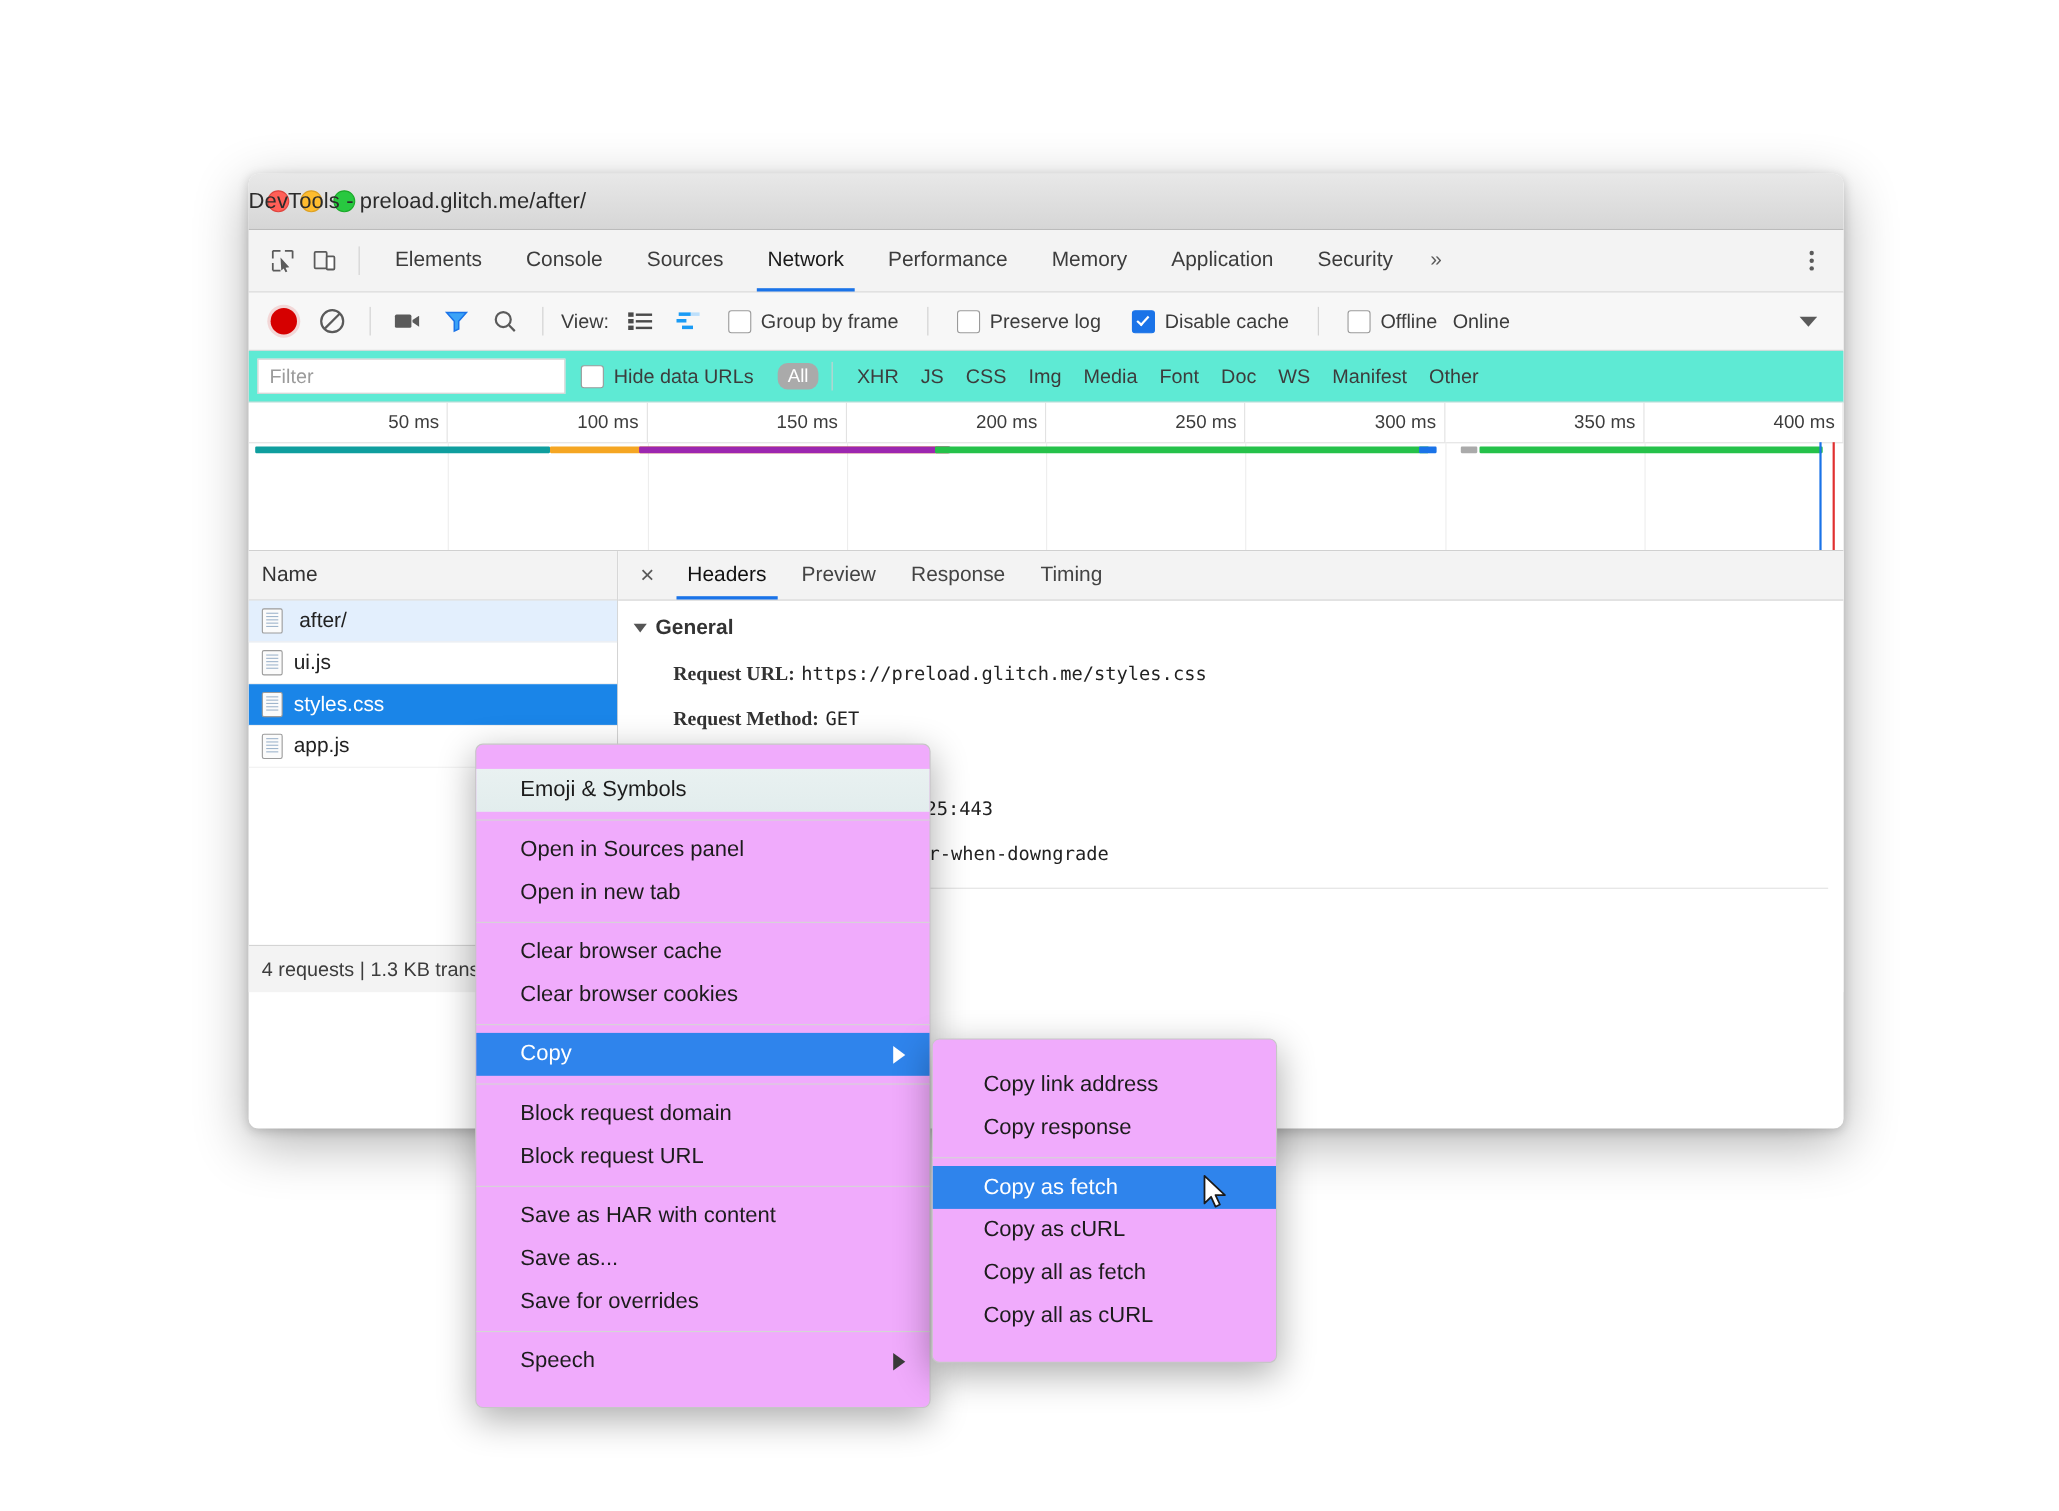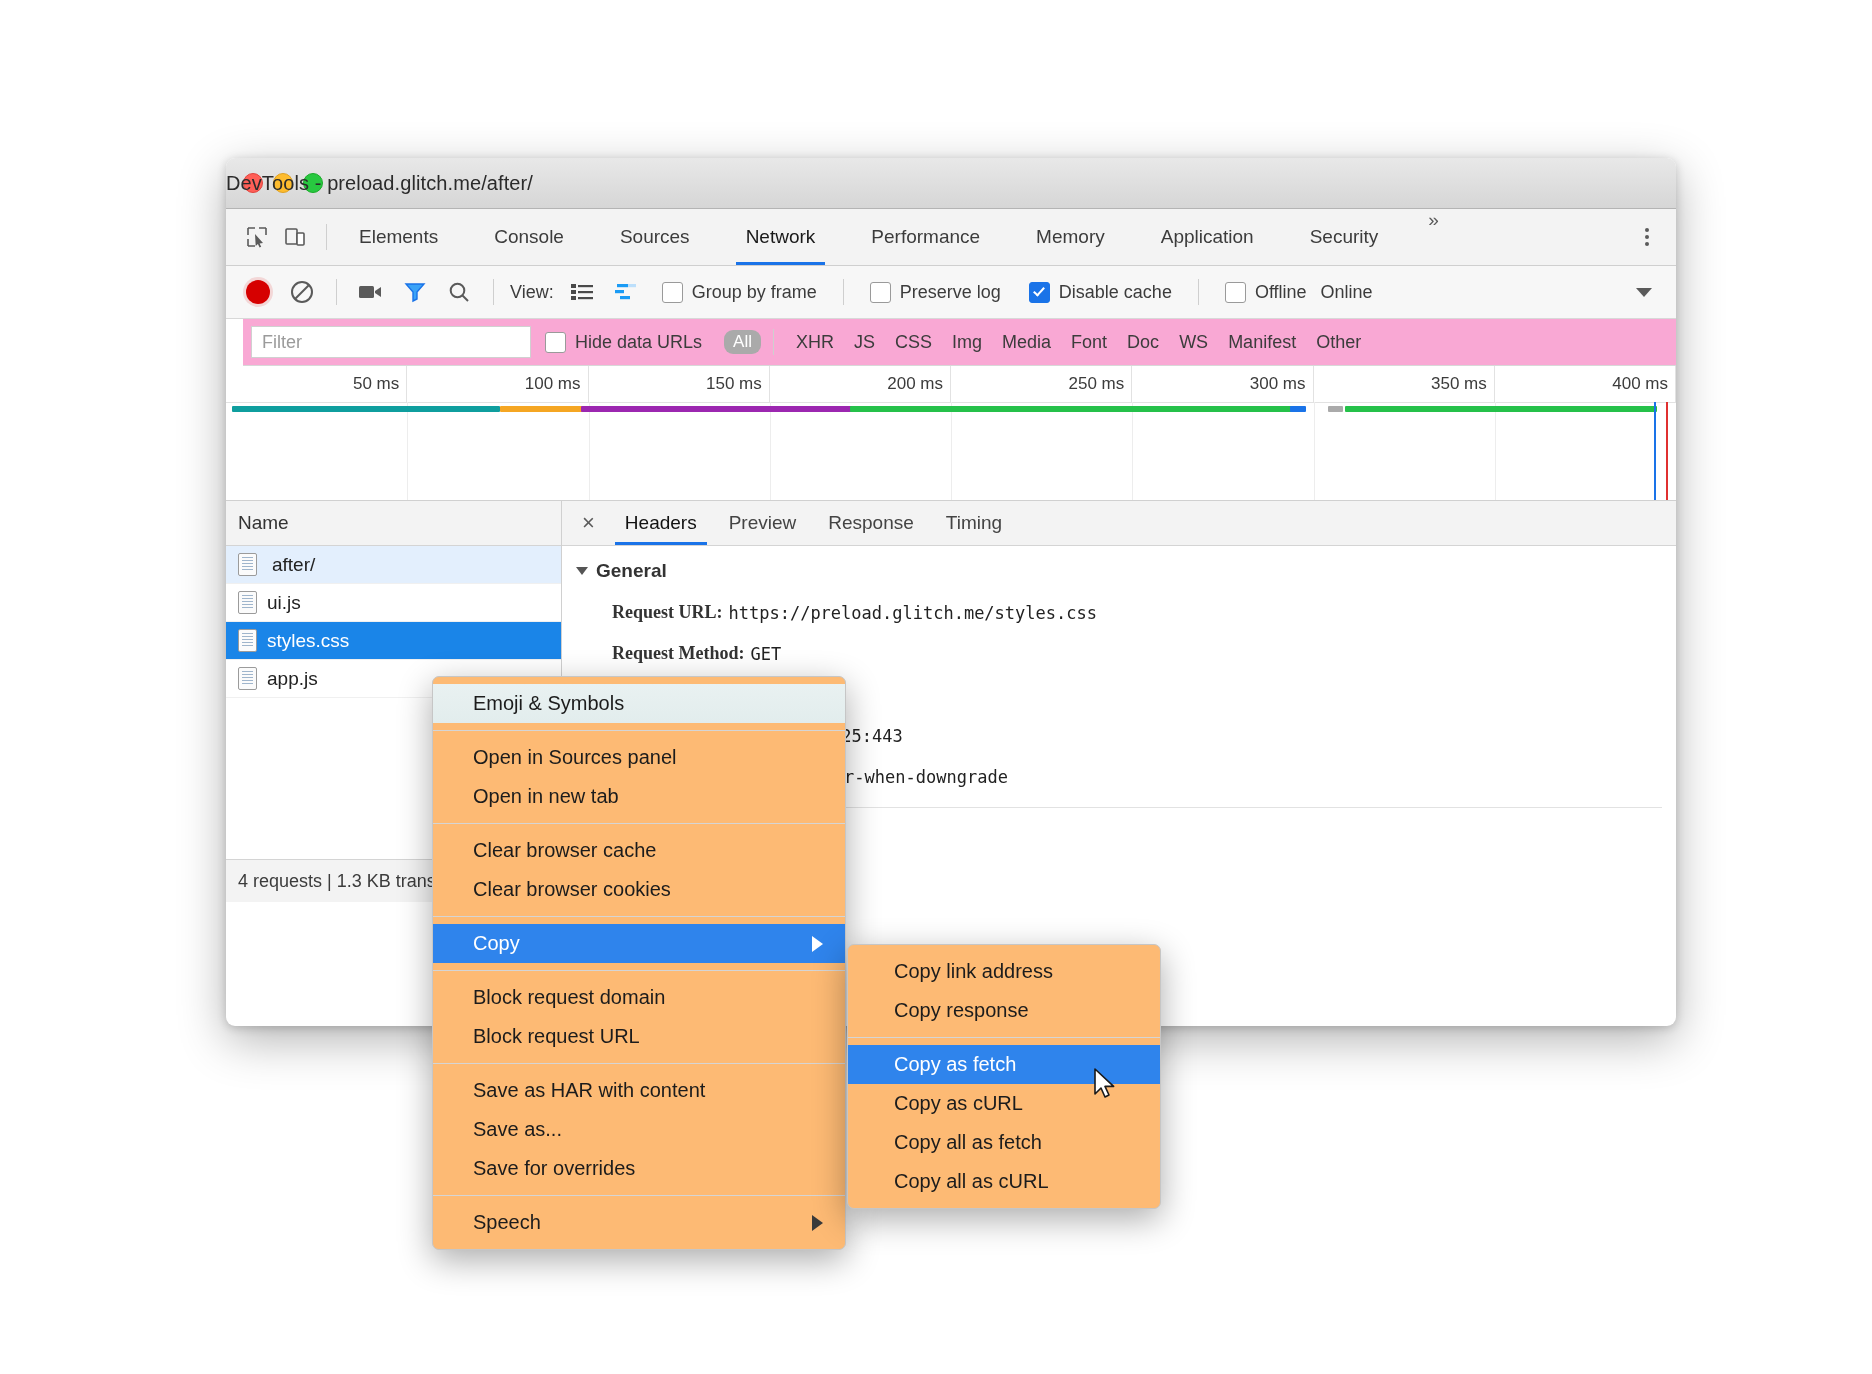--- a/index.html
+++ b/index.html
@@ -37,21 +37,21 @@
   
   .tabstrip{
     height:56px;background:#f3f3f3;border-bottom:1px solid #cfcfcf;
     display:flex;align-items:center;padding:0 12px;gap:0;
   }
   .iconbtn{
     width:38px;height:38px;display:flex;align-items:center;justify-content:center;
     color:#5a5a5a;
   }
   .vsep{width:1px;height:26px;background:#cfcfcf;margin:0 12px;}
-  .tabs{display:flex;gap:16px;flex:1;height:100%;}
+  .tabs{display:flex;align-items:center;gap:0;flex:1;height:100%;}
   .tab{
     height:100%;display:flex;align-items:center;padding:0 20px;
     font-size:19px;color:#3c3c3c;position:relative;white-space:nowrap;
   }
   .tab.active{color:#1a1a1a;}
   .tab.active::after{
     content:"";position:absolute;left:10px;right:10px;bottom:0;height:3px;background:#1a73e8;
   }
   .chev{font-size:19px;color:#5a5a5a;padding:0 14px;}
   .kebab{
@@ -79,22 +79,22 @@
     content:"";position:absolute;left:6px;top:2px;width:4px;height:9px;
     border:solid #fff;border-width:0 2px 2px 0;transform:rotate(42deg);
   }
   .cblabel{display:flex;align-items:center;gap:9px;margin:0 14px;white-space:nowrap;}
   .caret-down{
     width:0;height:0;border-left:8px solid transparent;border-right:8px solid transparent;
     border-top:9px solid #5a5a5a;
   }
   
   .filterbar{
-    height:46px;background:#f9a8d4;border-bottom:1px solid #d8d8d8;
-    display:flex;align-items:center;padding:0 4px;font-size:18px;color:#3c3c3c;margin-left:17px;
+    height:46px;background:#5eead4;border-bottom:1px solid #d8d8d8;
+    display:flex;align-items:center;padding:0 4px;font-size:18px;color:#3c3c3c;
   }
   .filterinput{
     width:258px;height:30px;background:#ffffff;border:1px solid #d0d0d0;
     margin-left:4px;display:flex;align-items:center;padding:0 10px;
     color:#9b9b9b;font-size:18px;
   }
   .pill{
     background:#aaaaaa;color:#ffffff;border-radius:9px;padding:2px 9px;font-size:17px;
     margin-left:8px;
   }
@@ -151,22 +151,22 @@
   .dbody{padding:14px 0 0 14px;}
   .section-title{font-size:19px;font-weight:bold;color:#333;display:flex;align-items:center;gap:8px;}
   .tri{width:0;height:0;border-left:6px solid transparent;border-right:6px solid transparent;border-top:8px solid #555;}
   .kv{margin:20px 0 0 36px;font-size:18px;color:#222;display:flex;align-items:center;gap:6px;}
   .kv b{font-weight:bold;color:#333;font-family:Liberation Serif, serif;}
   .mono{font-family:"DejaVu Sans Mono", monospace;font-size:17px;color:#222;}
   .greendot{width:13px;height:13px;border-radius:50%;background:#1bbf3a;display:inline-block;}
   .hr{margin:20px 0 0 14px;border-top:1px solid #e2e2e2;width:calc(100% - 28px);}
   
   .menu{
-    position:absolute;background:#fdba74;border:1px solid #c6c6c6;border-radius:7px;
-    box-shadow:0 10px 34px rgba(0,0,0,.33);padding:7px 0;font-size:20px;color:#1c1c1c;
+    position:absolute;background:#f0abfc;border:1px solid #c6c6c6;border-radius:7px;
+    box-shadow:0 10px 34px rgba(0,0,0,.33);padding:22px 0;font-size:20px;color:#1c1c1c;
   }
   .mi{
     height:39px;display:flex;align-items:center;padding:0 20px 0 40px;white-space:nowrap;
     position:relative;
   }
   .mi.hl{background:#2f84ec;color:#fff;}
   .mi.emoji{background:linear-gradient(#e9f1f1,#e2eded);}
   .msep{height:1px;background:#d5d5d5;margin:7px 0;}
   .arrow{
     position:absolute;right:22px;width:0;height:0;

